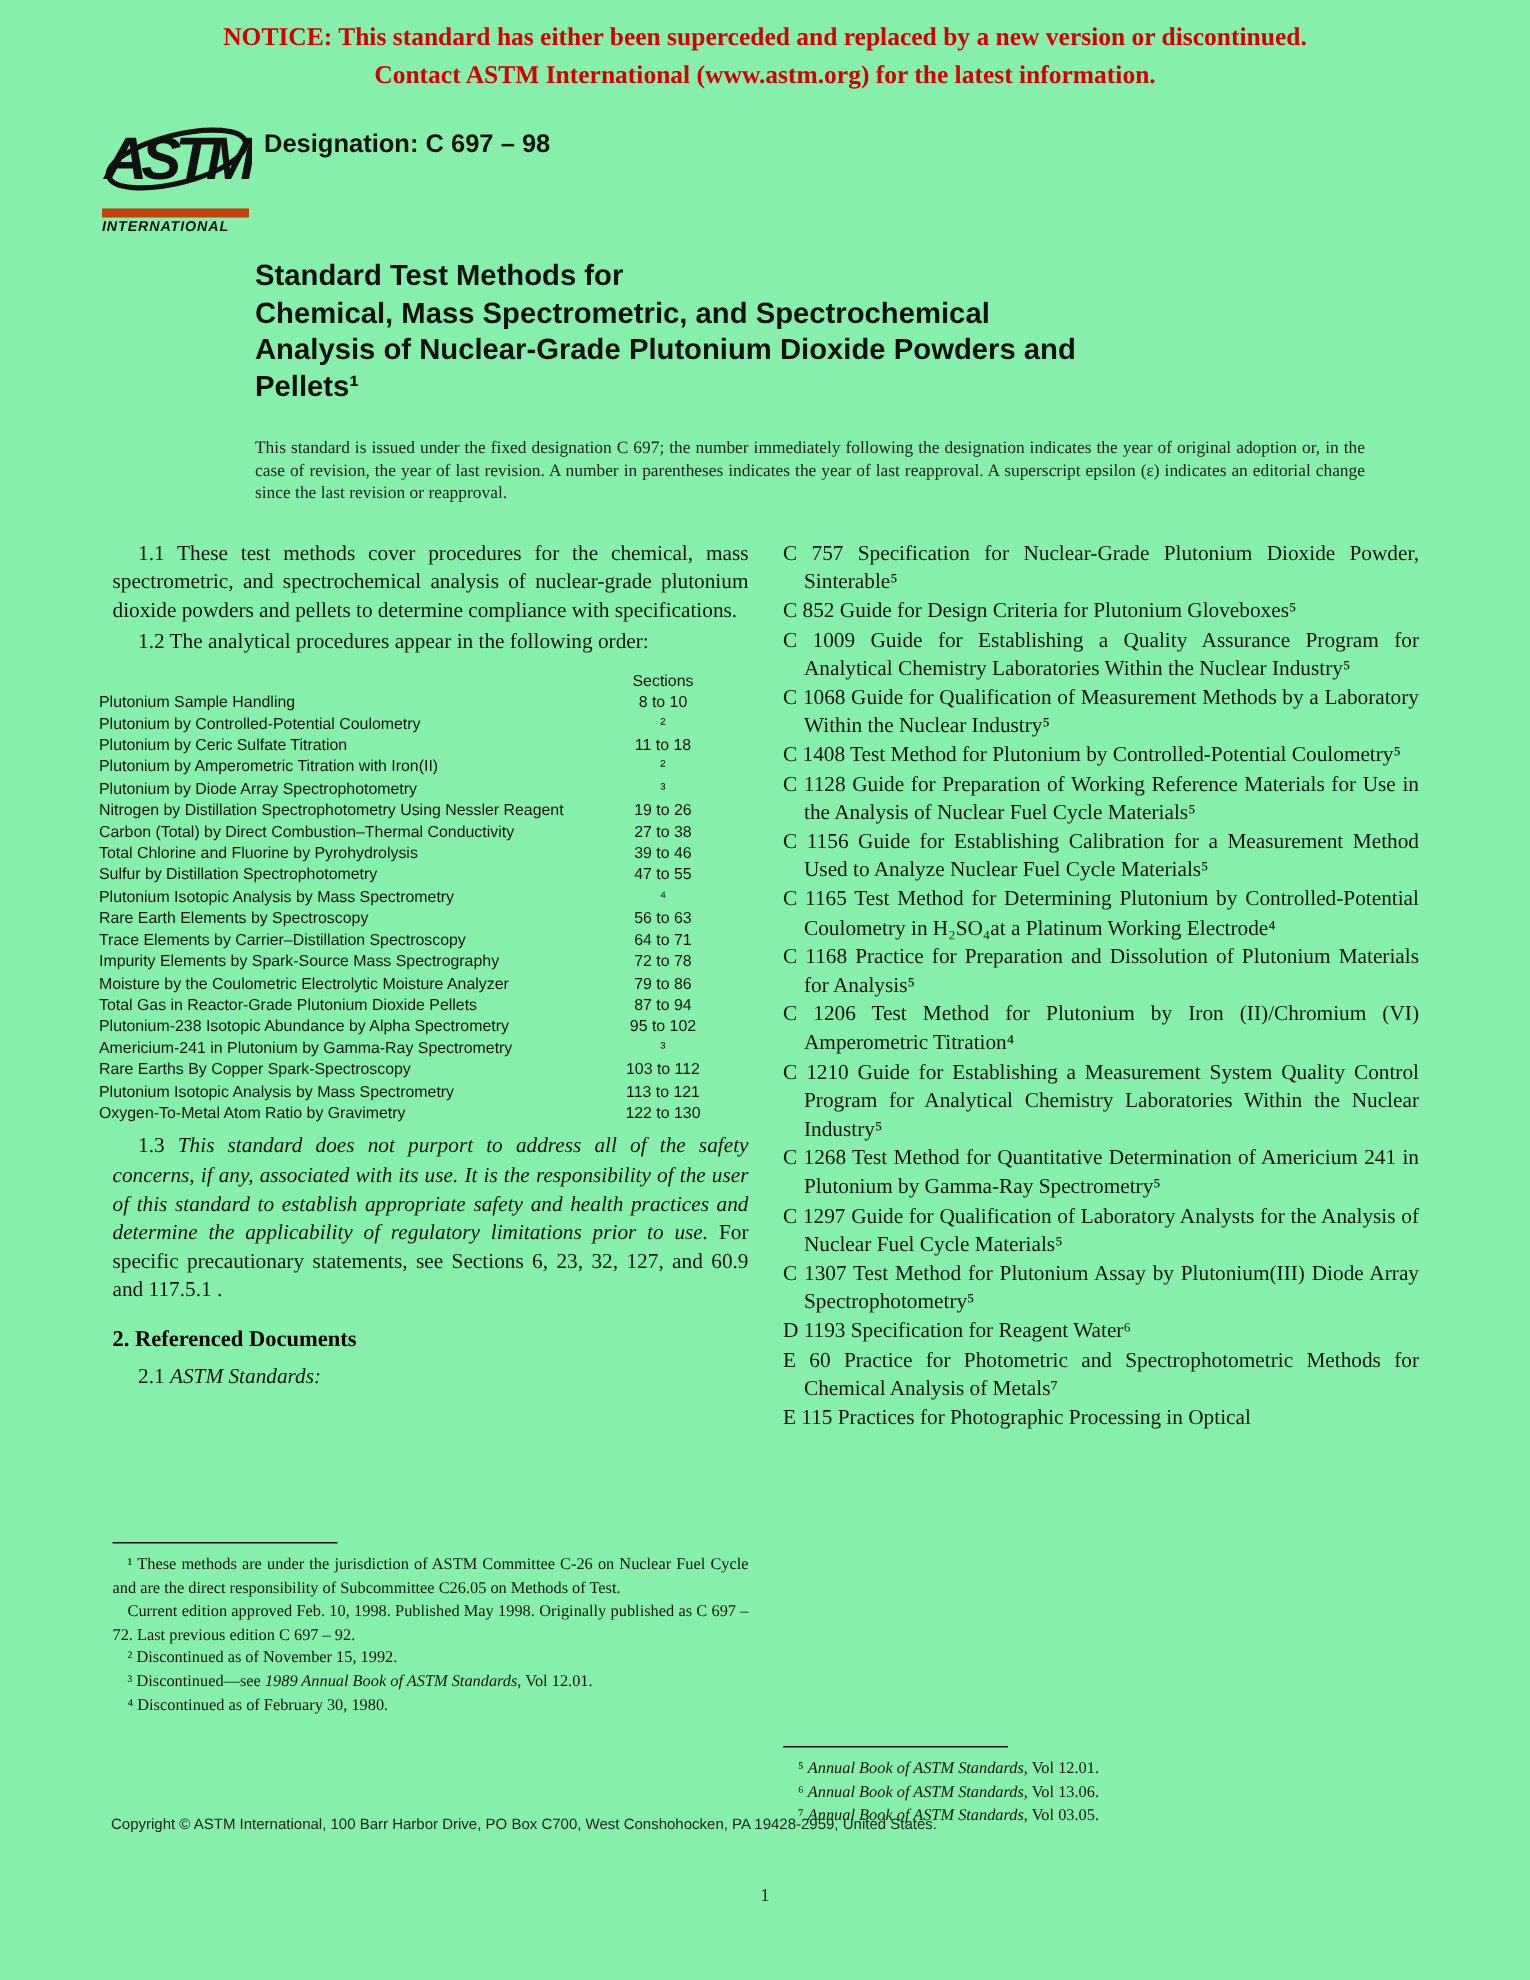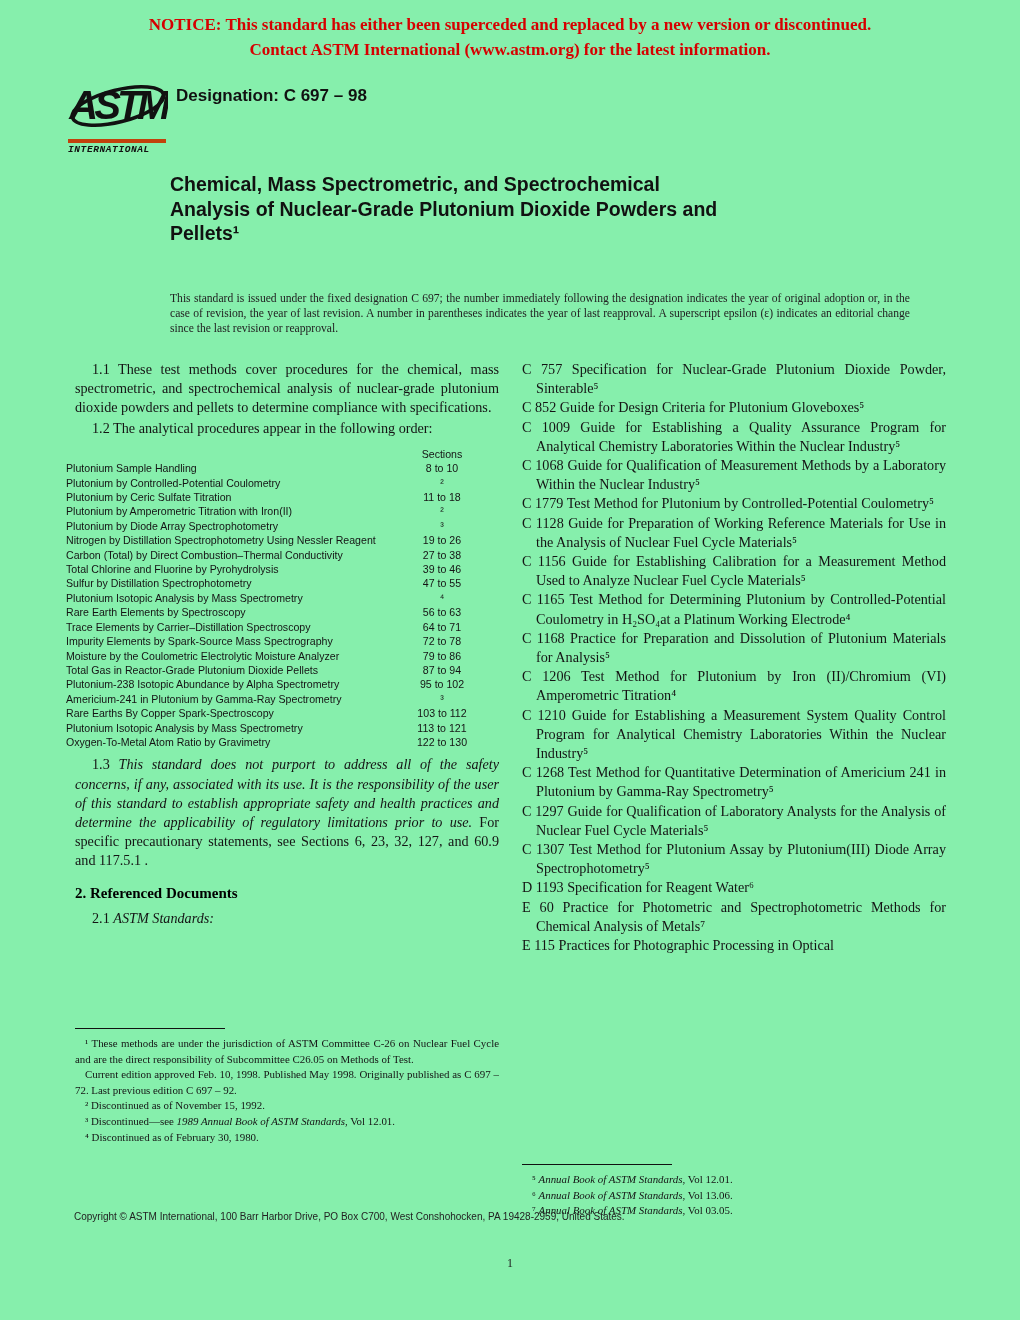--- a/index.html
+++ b/index.html
@@ -10,22 +10,22 @@
 
   .notice {
     position:absolute; top:12px; left:0; right:0; text-align:center;
     color:#d60000; font-weight:bold; font-size:17px; line-height:25px;
     font-family:"Liberation Serif","DejaVu Serif",serif;
   }
 
   .logo { position:absolute; left:68px; top:72px; width:104px; text-align:left; }
   .logo svg { display:block; }
   .logo .intl {
-    display:block; border-top:4px solid #c2410c; margin-top:1px; padding-top:1px; width:98px;
-    font-family:Liberation Mono, monospace;
+    display:block; border-top:6px solid #c2410c; margin-top:1px; padding-top:1px; width:98px;
+    font-family:Liberation Sans, sans-serif;
     font-weight:bold; font-style:italic; font-size:9.5px; letter-spacing:0.6px; color:#111;
   }
 
   .designation {
     position:absolute; left:176px; top:86px;
     font-family:"Liberation Sans","DejaVu Sans",sans-serif; font-weight:bold; font-size:17px; color:#111;
   }
 
   .title {
     position:absolute; left:170px; top:172px; width:700px;
@@ -86,20 +86,21 @@
     <svg width="100" height="66" viewBox="0 0 100 66">
       <ellipse cx="50" cy="34" rx="47" ry="16" fill="none" stroke="#111" stroke-width="3.5" transform="rotate(-14 50 34)"></ellipse>
       <text x="50" y="47" text-anchor="middle" font-family="Liberation Sans, DejaVu Sans, sans-serif" font-weight="bold" font-style="italic" font-size="40" letter-spacing="-4" fill="#111">ASTM</text>
     </svg>
     <span class="intl">INTERNATIONAL</span>
   </div>
 
   <div class="designation">Designation: C 697 – 98</div>
 
   <div class="title">
+    <div>Standard Test Methods for</div>
     <div>Chemical, Mass Spectrometric, and Spectrochemical</div>
     <div>Analysis of Nuclear-Grade Plutonium Dioxide Powders and</div>
     <div>Pellets¹</div>
   </div>
 
   <div class="preamble">This standard is issued under the fixed designation C 697; the number immediately following the designation indicates the year of original adoption or, in the case of revision, the year of last revision. A number in parentheses indicates the year of last reapproval. A superscript epsilon (ε) indicates an editorial change since the last revision or reapproval.</div>
 
   <div class="col col-left">
     <p class="para">1.1  These test methods cover procedures for the chemical, mass spectrometric, and spectrochemical analysis of nuclear-grade plutonium dioxide powders and pellets to determine compliance with specifications.</p>
     <p class="para">1.2  The analytical procedures appear in the following order:</p>
@@ -223,21 +224,21 @@
     <div>
 
         <p class="std">C 757  Specification for Nuclear-Grade Plutonium Dioxide Powder, Sinterable⁵</p>
 
         <p class="std">C 852  Guide for Design Criteria for Plutonium Glove­boxes⁵</p>
 
         <p class="std">C 1009  Guide for Establishing a Quality Assurance Pro­gram for Analytical Chemistry Laboratories Within the Nuclear Industry⁵</p>
 
         <p class="std">C 1068  Guide for Qualification of Measurement Methods by a Laboratory Within the Nuclear Industry⁵</p>
 
-        <p class="std">C 1779  Test Method for Plutonium by Controlled-Potential Coulometry⁵</p>
+        <p class="std">C 1408  Test Method for Plutonium by Controlled-Potential Coulometry⁵</p>
 
         <p class="std">C 1128  Guide for Preparation of Working Reference Mate­rials for Use in the Analysis of Nuclear Fuel Cycle Materials⁵</p>
 
         <p class="std">C 1156  Guide for Establishing Calibration for a Measure­ment Method Used to Analyze Nuclear Fuel Cycle Mate­rials⁵</p>
 
         <p class="std">C 1165  Test Method for Determining Plutonium by Controlled-Potential Coulometry in H₂SO₄at a Platinum Working Electrode⁴</p>
 
         <p class="std">C 1168  Practice for Preparation and Dissolution of Pluto­nium Materials for Analysis⁵</p>
 
         <p class="std">C 1206  Test Method for Plutonium by Iron (II)/Chromium (VI) Amperometric Titration⁴</p>

